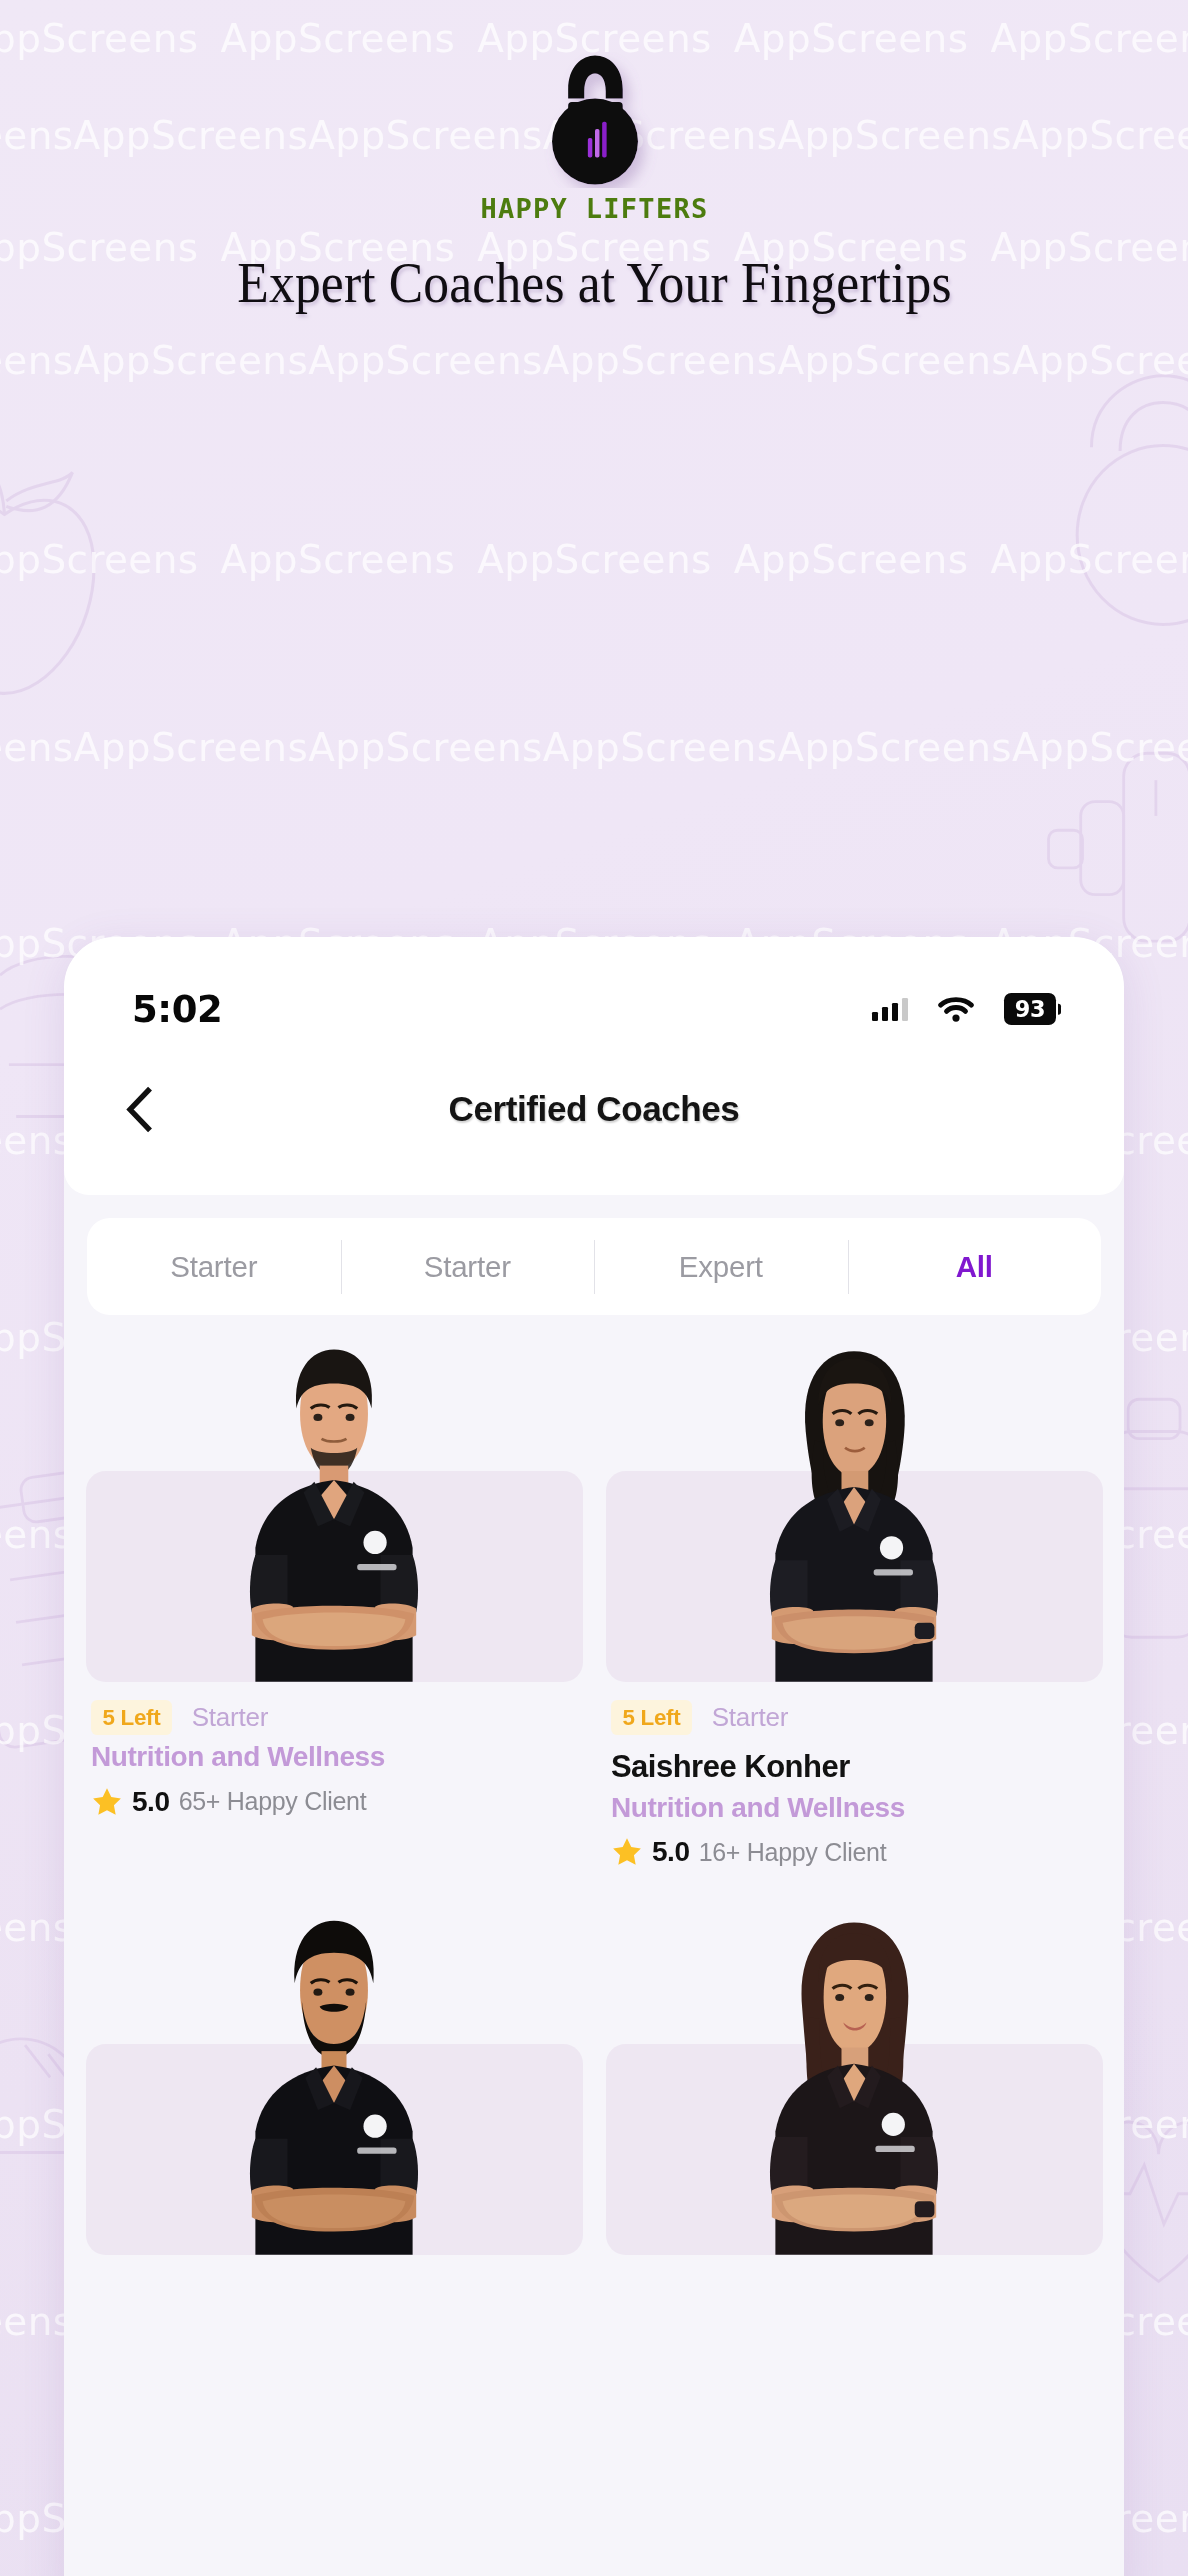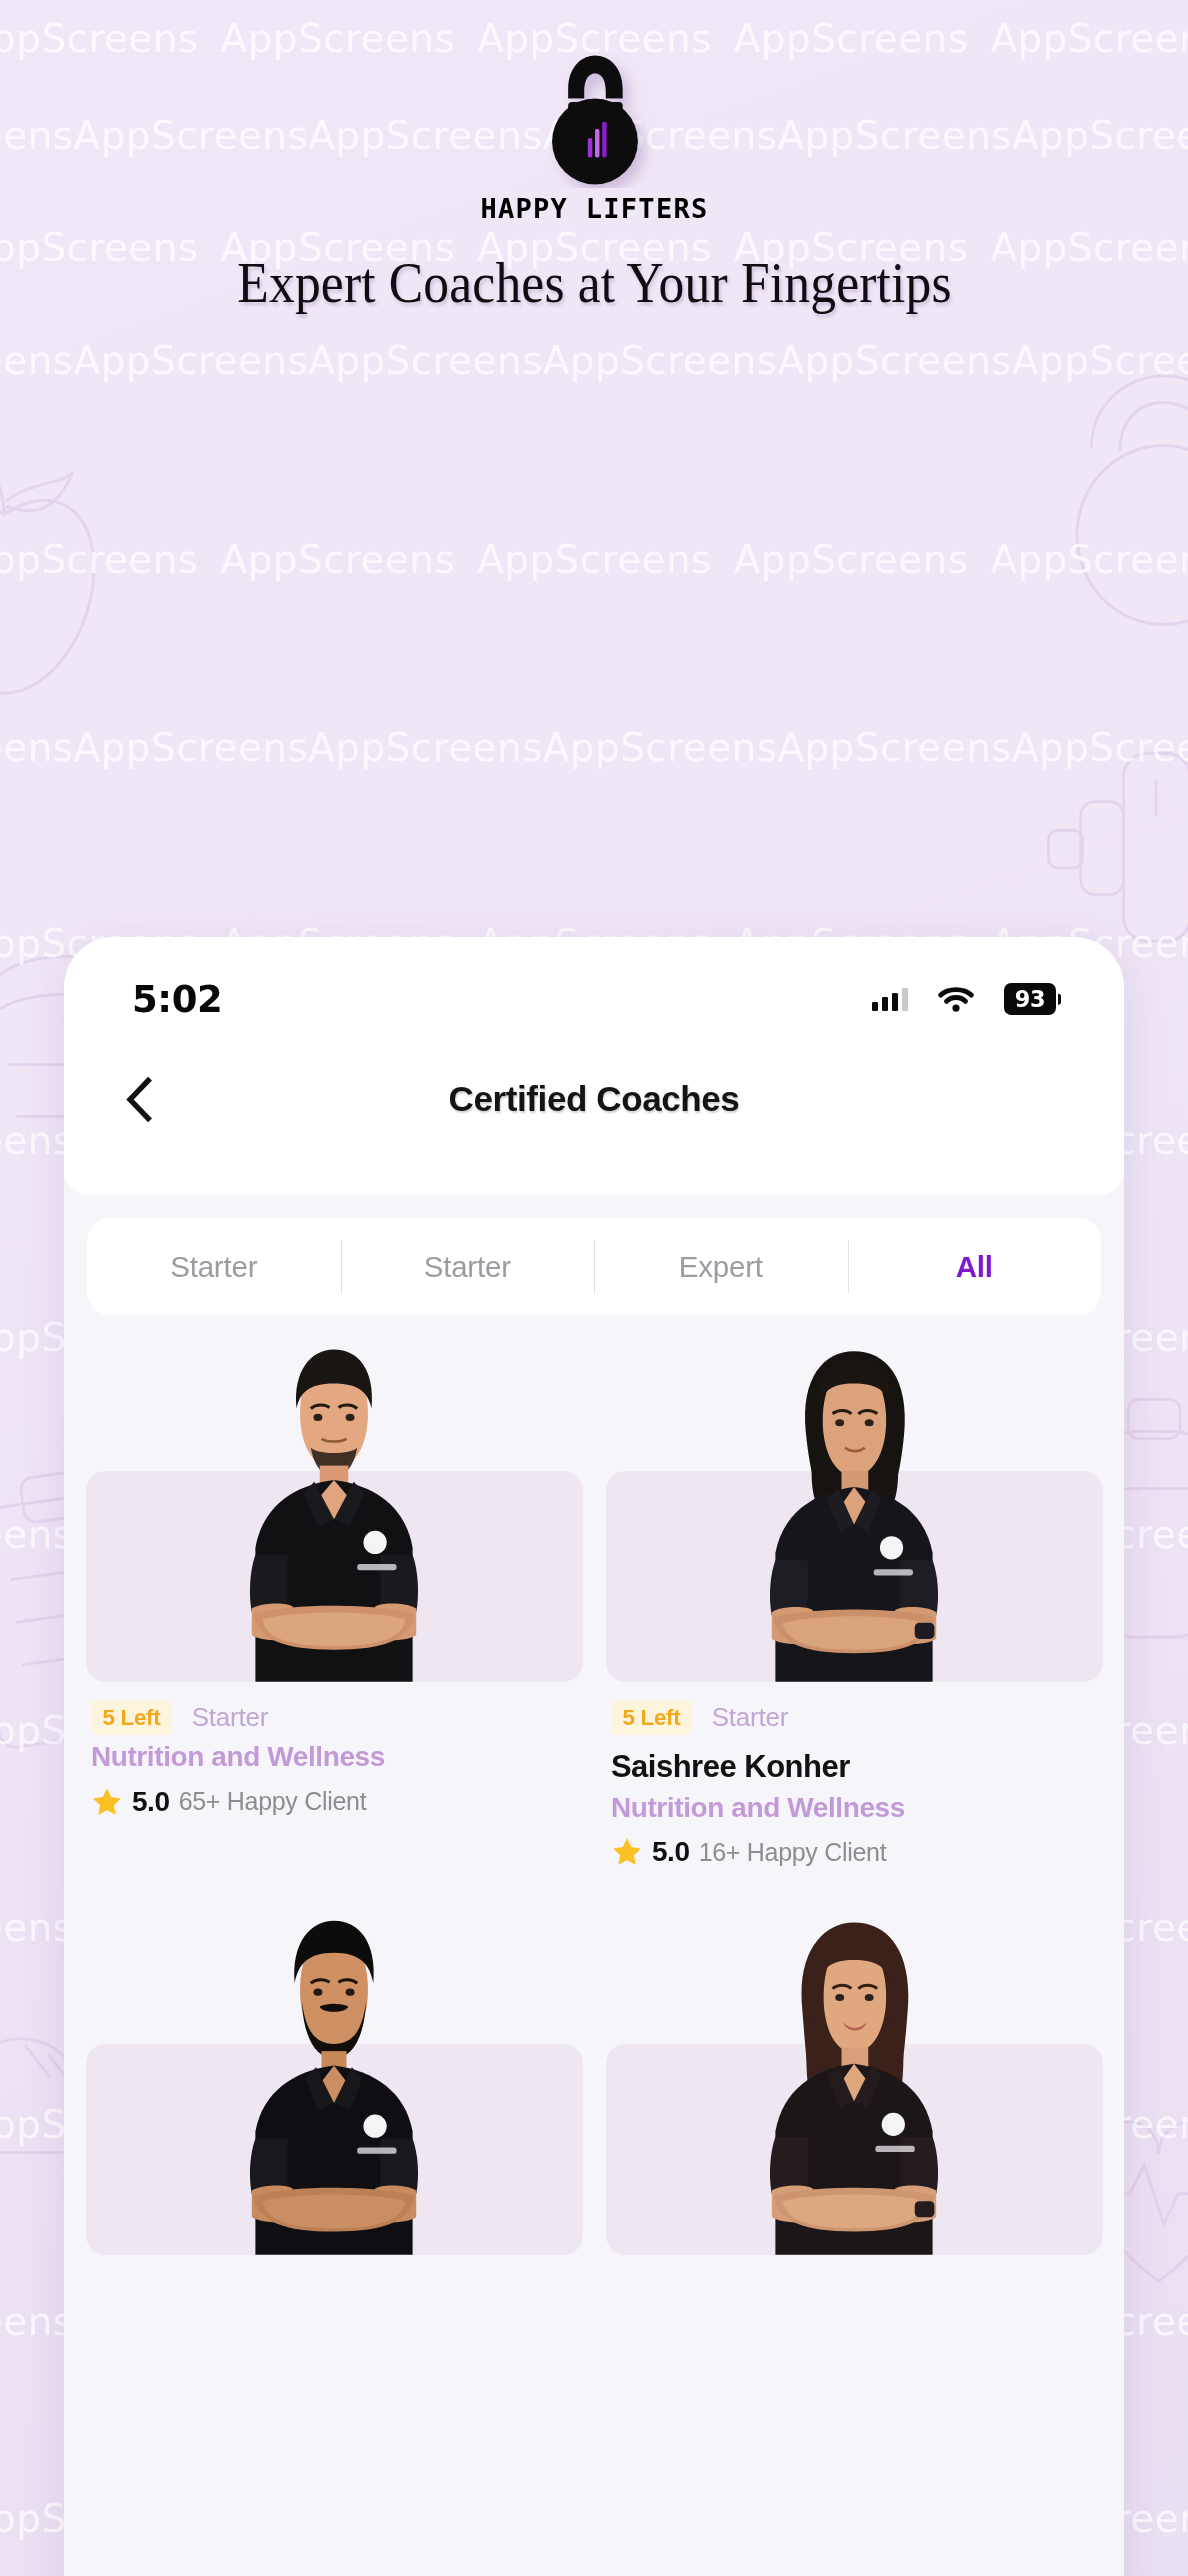--- a/index.html
+++ b/index.html
@@ -47,21 +47,21 @@
   .logo-wrap{
     margin-top:52px;
     display:flex; justify-content:center;
   }
   .logo-title{
     margin-top:5.4px;
     font-family:"DejaVu Sans Mono", monospace;
     font-size:27px;
     font-weight:700;
     letter-spacing:1.3px;
-    color:#000000;
+    color:#4d7c0f;
   }
   .headline{
     margin-top:30px;
     font-family:"Liberation Serif", serif;
     font-size:56px;
     line-height:1.04;
     color:#100d12;
     font-weight:400;
     letter-spacing:0.2px;
     text-shadow:1.8px 2.7px 3.6px rgba(120,90,150,.28);
@@ -84,21 +84,21 @@
     left:64px; top:937px;
     width:1060px; height:1664px;
     border-radius:50px 50px 0 0;
     background:#f6f5fa;
     overflow:hidden;
     box-shadow:0 10.7px 43px rgba(120,80,160,.14);
   }
   .phone-header{
     background:#ffffff;
     border-radius:50px 50px 25px 25px;
-    padding-top:29px;
+    padding-top:39px;
     height:258px;
   }
   .statusbar{
     display:flex; align-items:center; justify-content:space-between;
     padding:0 68px;
     height:66px;
   }
   .clock{
     font-family:"DejaVu Sans", sans-serif;
     font-size:37px; font-weight:700; color:#080808;

